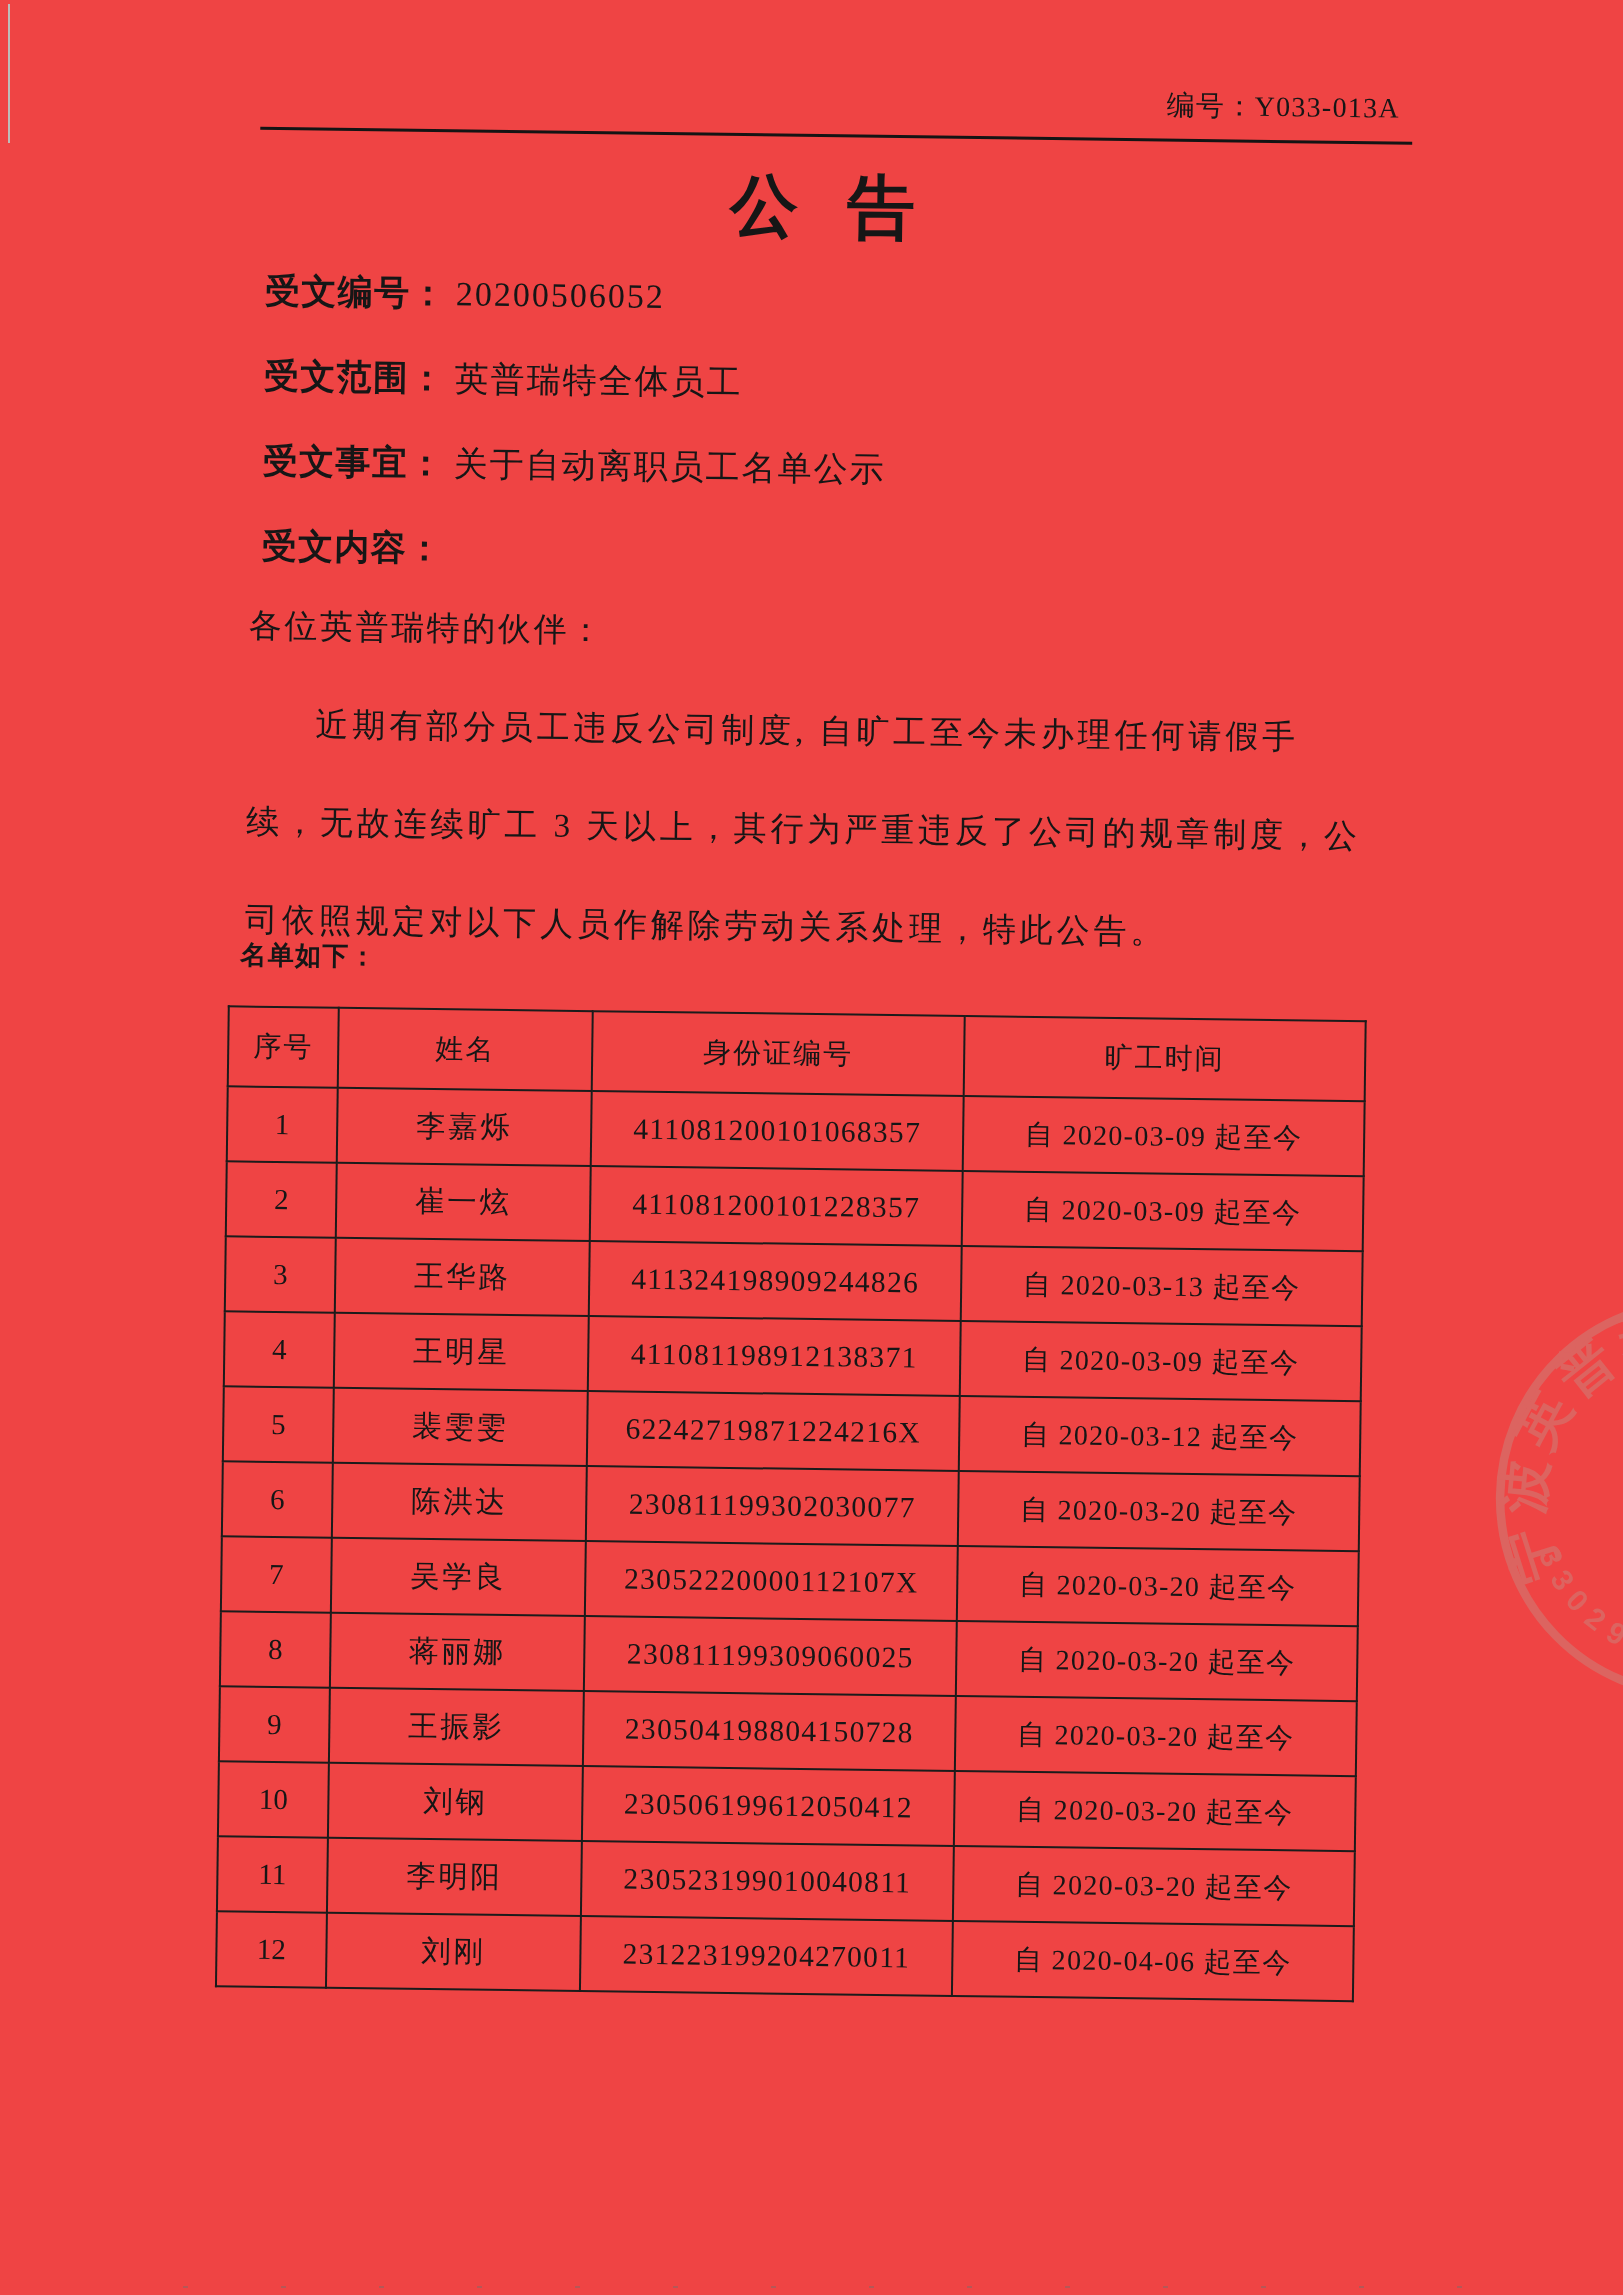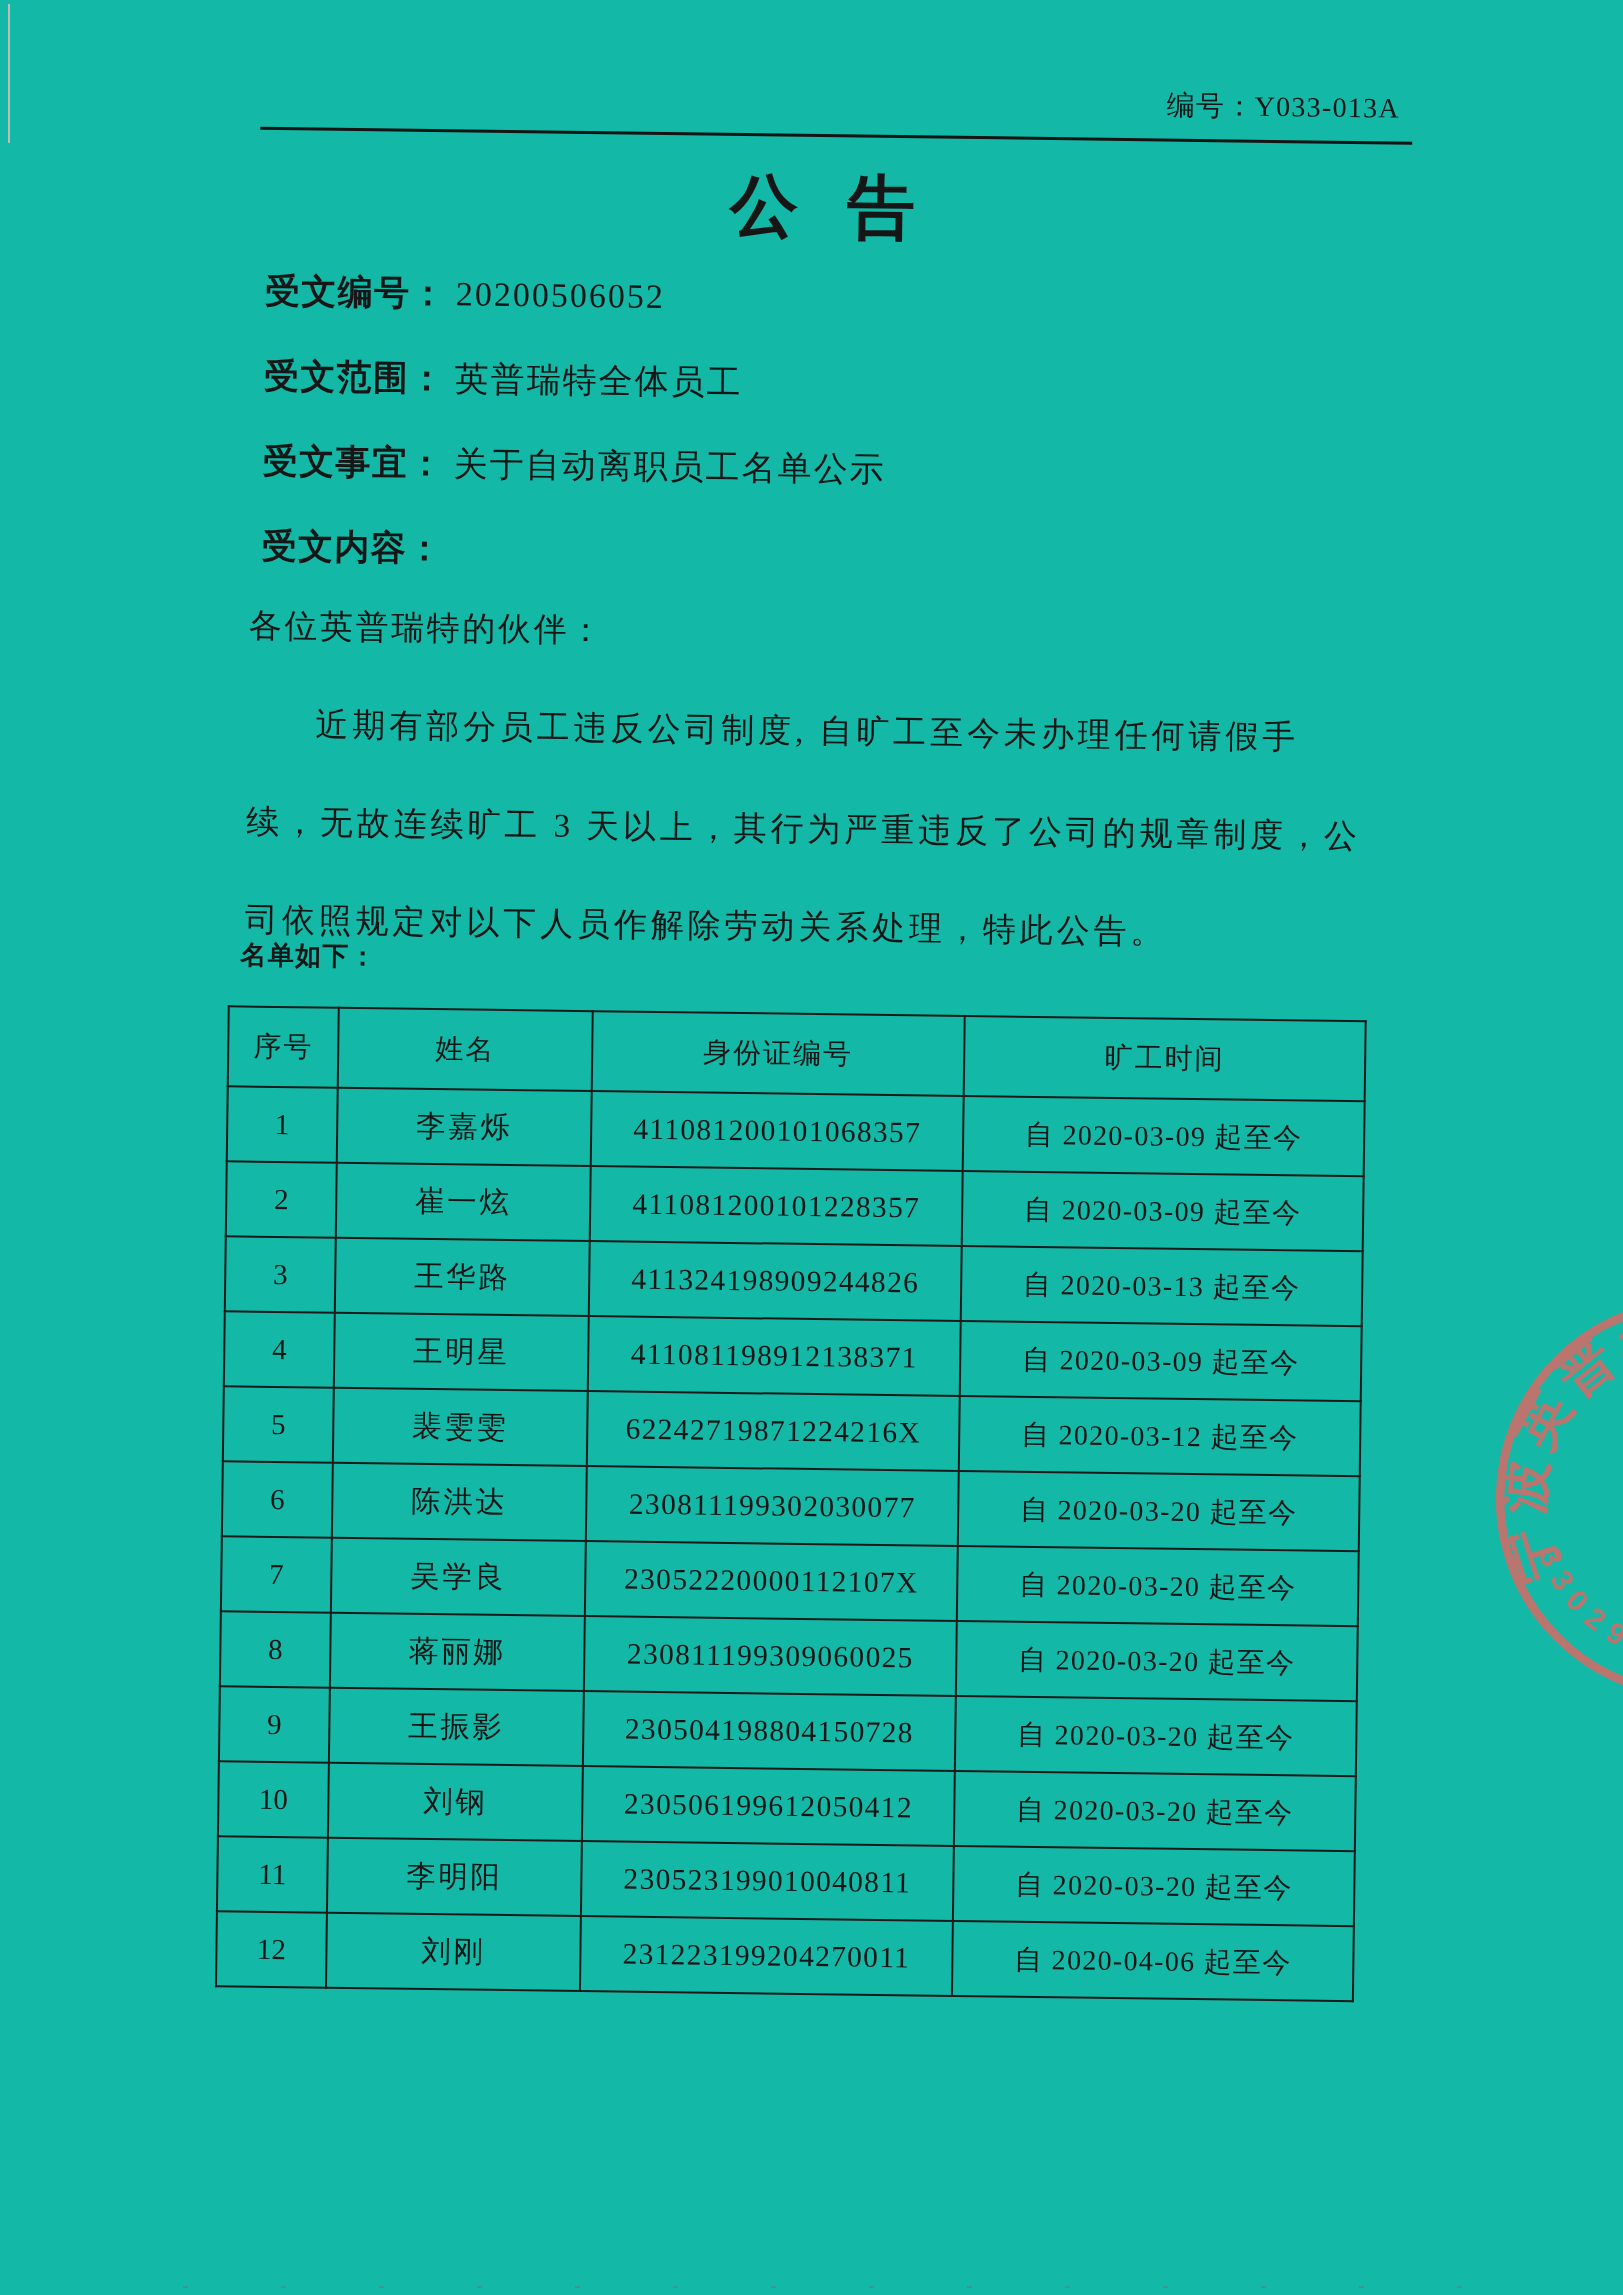--- a/index.html
+++ b/index.html
@@ -5,21 +5,21 @@
   html,body{margin:0;padding:0;}
   body{
     width:1623px;height:2295px;
     background:#ffffff;
     font-family:"Liberation Serif","DejaVu Serif",serif;
     color:#161616;
     overflow:hidden;
   }
   .page{
     position:relative;width:1623px;height:2295px;
-    background:#14b8a6;overflow:hidden;
+    background:#ef4444;overflow:hidden;
   }
   
   .scan-rotate{
     position:absolute;inset:0;
     transform:rotate(0.75deg);
     transform-origin:812px 1147px;
   }
   .doc-number{
     position:absolute;top:82px;left:1153px;
     font-size:28px;letter-spacing:1.3px;white-space:nowrap;

